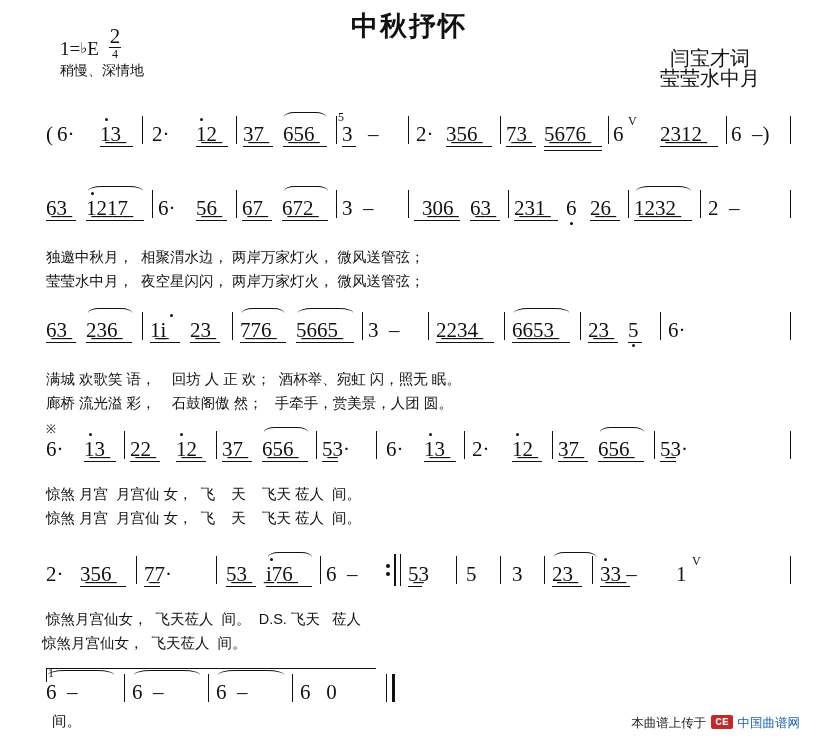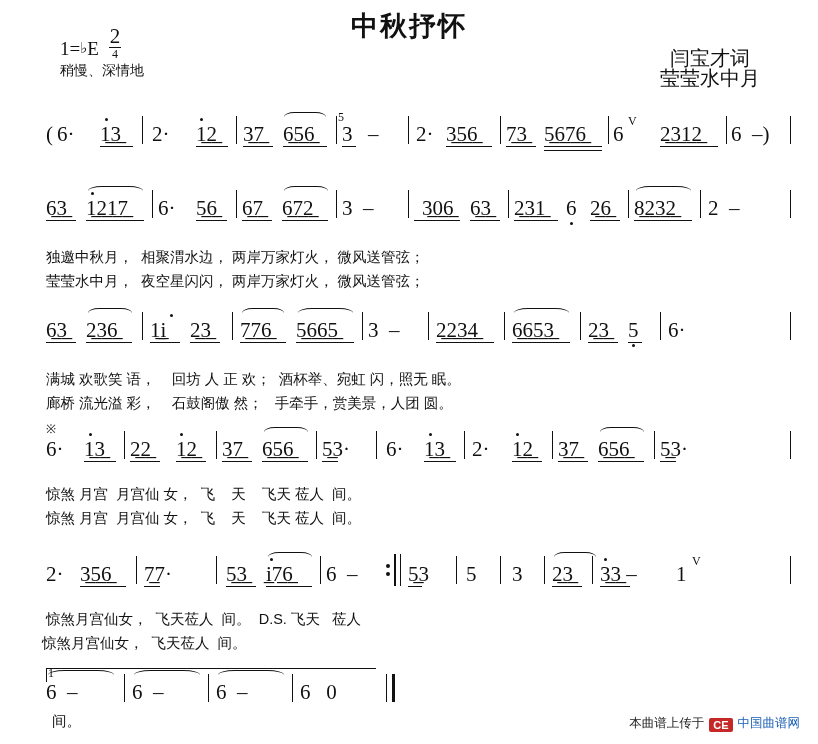--- a/index.html
+++ b/index.html
@@ -48,22 +48,22 @@
   .lyr{font-family:"Liberation Sans", sans-serif;font-size:14.5px;}
   .small{font-size:12px;}
   .bar{position:absolute;width:1px;background:#111;}
   .ul{position:absolute;height:1px;background:#111;}
   .dbl{position:absolute;width:1px;background:#111;}
   .slur{position:absolute;border-top:1.4px solid #111;border-radius:50%/100%;height:9px;border-left:none;border-right:none;border-bottom:none;}
   .dotabove{position:absolute;width:3px;height:3px;border-radius:50%;background:#111;}
 
   .footer{
     position:absolute;right:18px;bottom:12px;
-    font-family:Liberation Sans, sans-serif;font-size:12.5px;color:#222;
-    display:flex;align-items:flex-end;gap:5px;
+    font-family:Liberation Mono, monospace;font-size:12.5px;color:#222;
+    display:flex;align-items:flex-start;gap:5px;
   }
   .footer .logo{
     display:inline-block;background:#c62828;color:#fff;font-weight:bold;
     font-size:11px;padding:1px 4px;border-radius:2px;
   }
   .footer .site{color:#1a5fb4;}
   .repeat-dots{position:absolute;}
   .repeat-dots i{display:block;width:4px;height:4px;border-radius:50%;background:#111;margin:4px 0;}
 </style>
 </head>
@@ -167,21 +167,21 @@
     <div class="bar" style="left:508px;top:190px;height:28px;"></div>
 
     <div class="g num" style="left:514px;top:196px;">2̲3̲1̲</div>
     <div class="ul" style="left:514px;top:220px;width:44px;"></div>
     <div class="g num" style="left:566px;top:196px;">6</div>
     <div class="dotabove" style="left:570px;top:222px;"></div>
     <div class="g num" style="left:590px;top:196px;">2̲6̲</div>
     <div class="ul" style="left:590px;top:220px;width:30px;"></div>
     <div class="bar" style="left:628px;top:190px;height:28px;"></div>
 
-    <div class="g num" style="left:634px;top:196px;">8̲2̲3̲2̲</div>
+    <div class="g num" style="left:634px;top:196px;">1̲2̲3̲2̲</div>
     <div class="ul" style="left:634px;top:220px;width:58px;"></div>
     <div class="slur" style="left:636px;top:186px;width:55px;"></div>
     <div class="bar" style="left:700px;top:190px;height:28px;"></div>
     <div class="g num" style="left:708px;top:196px;">2  –</div>
     <div class="bar" style="left:790px;top:190px;height:28px;"></div>
 
     <div class="g lyr" style="left:46px;top:248px;">独邀中秋月，  相聚渭水边， 两岸万家灯火， 微风送管弦；</div>
     <div class="g lyr" style="left:46px;top:272px;">莹莹水中月，  夜空星闪闪， 两岸万家灯火， 微风送管弦；</div>
   </div>
 

